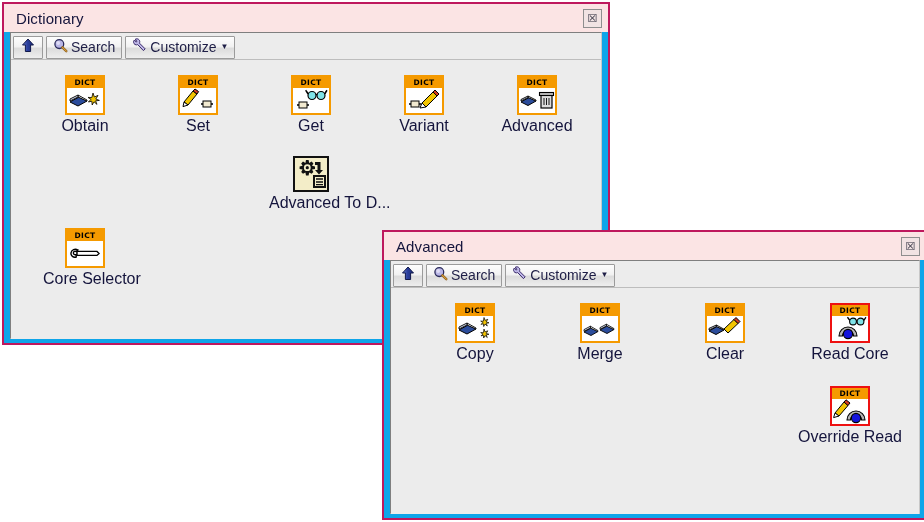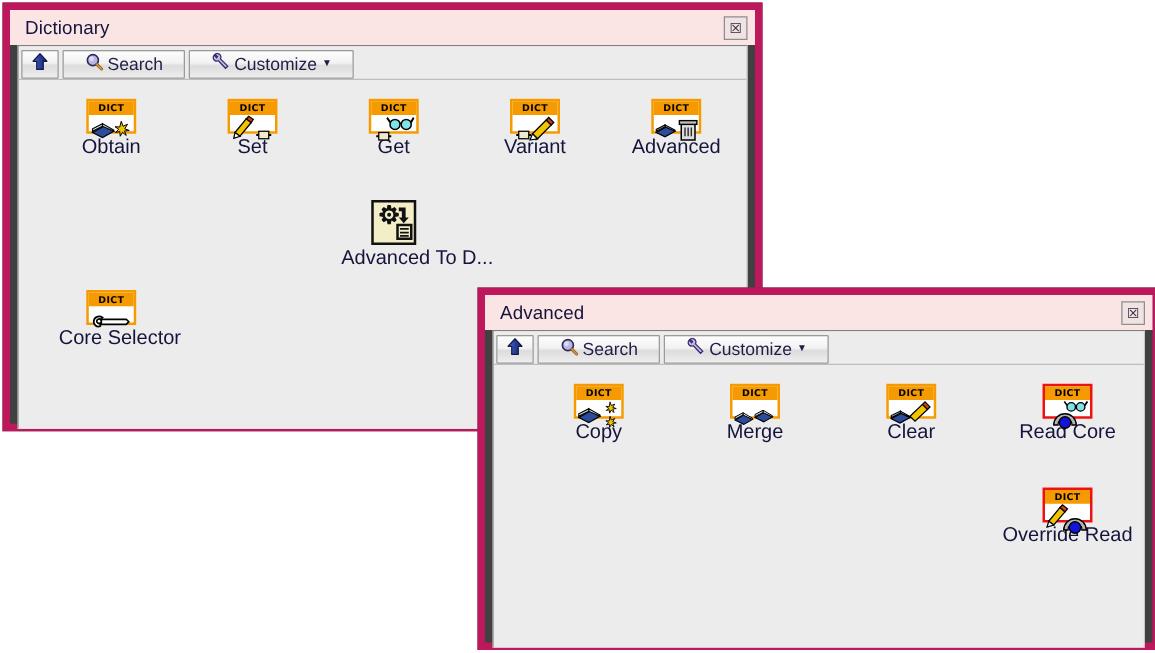--- a/index.html
+++ b/index.html
@@ -7,22 +7,22 @@
     width:924px;height:522px;
     background:#ffffff;
     font-family:"Liberation Sans", sans-serif;
     overflow:hidden;
     position:relative;
   }
 
   
   .palette{
     position:absolute;
-    background:#404040;
-    border:6px solid #be185d;
+    background:#0ea5e9;
+    border:2px solid #be185d;
     box-sizing:border-box;
     padding:0;
   }
   .pal-titlebar{
     height:28px;
     background:#fbe4e4;
     display:flex;
     align-items:center;
     justify-content:space-between;
     padding:0 6px 0 12px;
@@ -58,21 +58,21 @@
     border-bottom:1px solid #bdbdbd;
     display:flex;
     align-items:center;
     padding:2px 0 0 2px;
     box-sizing:border-box;
   }
   .tb-btn{
     height:23px;
     display:flex;align-items:center;
     gap:3px;
-    padding:0 17px;
+    padding:0 6px;
     margin-right:3px;
     background:linear-gradient(to bottom,#fdfdfd 0%,#f2f2f2 45%,#dcdcdc 55%,#eeeeee 100%);
     border:1px solid #9b9b9b;
     border-radius:1px;
     box-sizing:border-box;
     font-size:14px;
     color:#1e1e46;
     white-space:nowrap;
   }
   .tb-btn.icon-only{padding:0 7px;}
@@ -90,21 +90,21 @@
   }
   .pal-item .lbl{
     display:block;
     margin-top:4px;
     font-size:16px;
     color:#14143c;
     white-space:nowrap;
     line-height:14px;
   }
   .vi-icon{
-    width:40px;height:28px;
+    width:40px;height:40px;
     margin:0 auto;
     box-sizing:border-box;
     border:2px solid #f59a00;
     background:#ffffff;
     display:block;
     position:relative;
   }
   .vi-icon.red{border-color:#ee1111;}
   .vi-hdr{
     height:11px;

